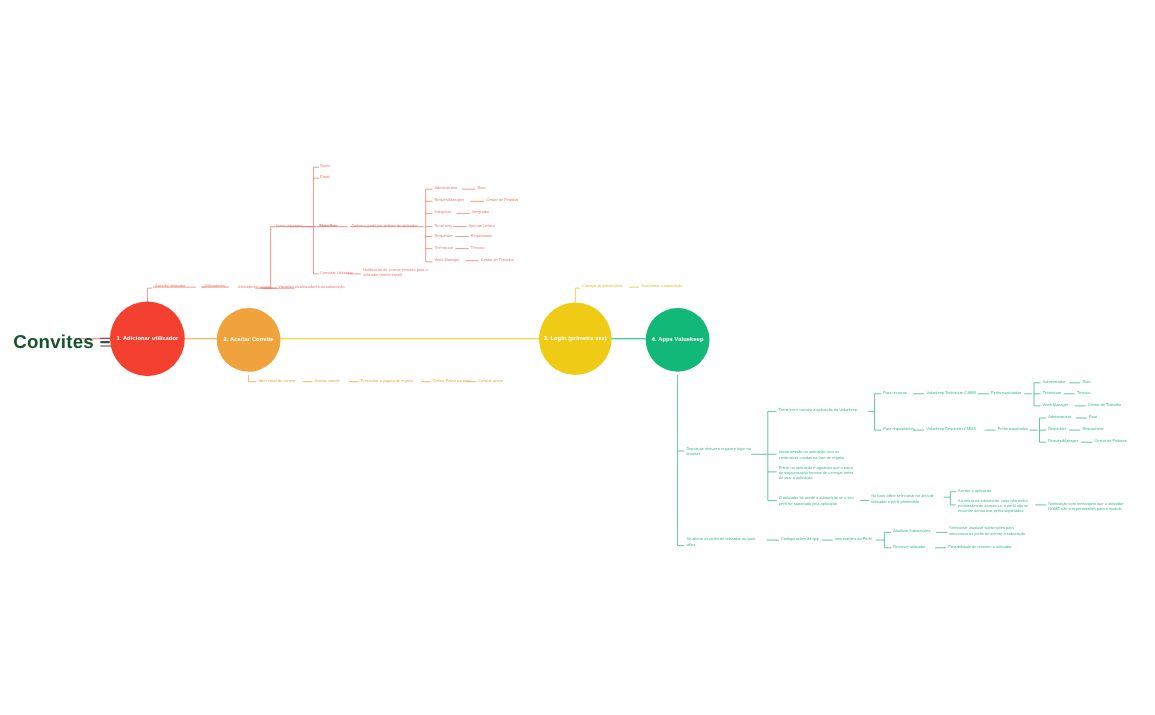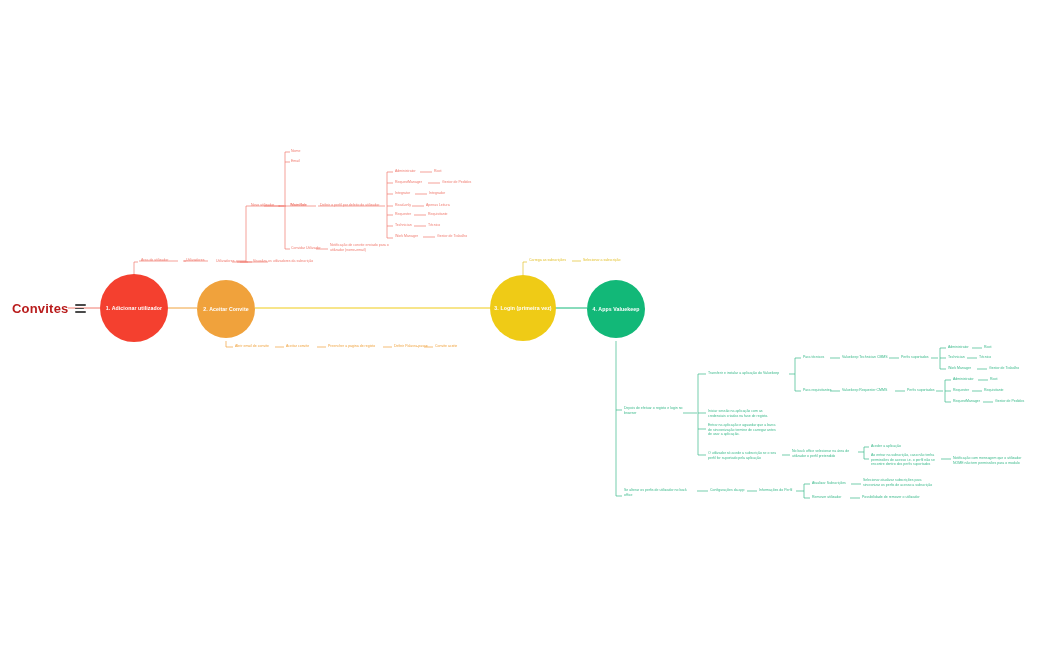--- a/index.html
+++ b/index.html
@@ -7,21 +7,21 @@
     width:1050px;height:650px;background:#ffffff;overflow:hidden;
     font-family:"Liberation Sans","DejaVu Sans",sans-serif;
     color:#3b3b3b;position:relative;
   }
   #canvas{position:absolute;left:0;top:0;width:1050px;height:650px;}
   svg.links{position:absolute;left:0;top:0;width:1050px;height:650px;pointer-events:none;}
 
   
   .root-label{
     position:absolute;display:flex;align-items:center;gap:6px;
-    font-size:13px;font-weight:700;color:#b91c1c;letter-spacing:.2px;
+    font-size:17px;font-weight:700;color:#14532d;letter-spacing:.2px;
   }
   .ham{display:inline-flex;flex-direction:column;gap:2px;}
   .ham i{display:block;height:1.6px;background:#4a4a4a;border-radius:1px;}
   .ham i:nth-child(1){width:11px;}
   .ham i:nth-child(2){width:9px;}
   .ham i:nth-child(3){width:11px;}
 
   
   .node{
     position:absolute;border-radius:50%;display:flex;align-items:center;justify-content:center;

